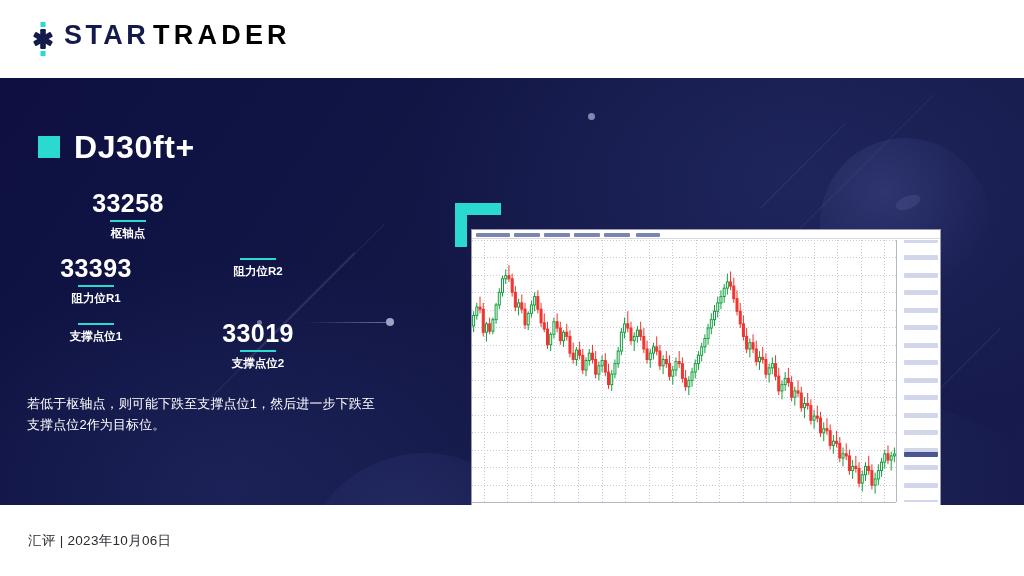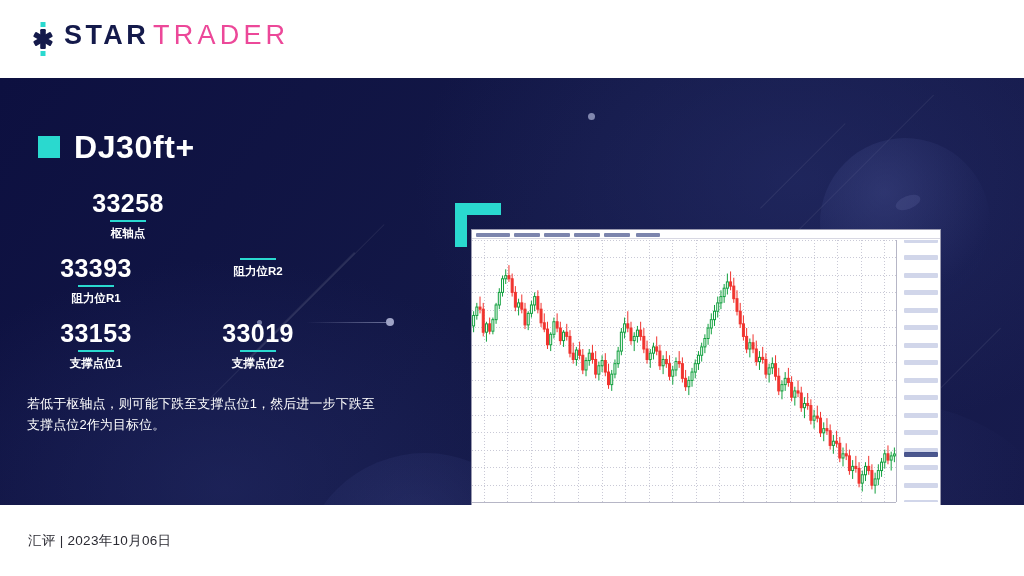--- a/index.html
+++ b/index.html
@@ -17,21 +17,21 @@
   }
   .logo-wrap{ display:flex; margin-left:28px; }
   .logo-mark{ position:relative; width:30px; height:34px; margin-right:6px; }
   .logo-mark svg{ display:block; }
   .logo-text{ display:flex; align-items:baseline; }
   .logo-star{
     font-size:27px; font-weight:bold; color:#141a4b;
     letter-spacing:3.4px; line-height:1;
   }
   .logo-trader{
-    font-size:27px; font-weight:400; color:#ec4899;
+    font-size:27px; font-weight:700; color:#000000;
     letter-spacing:4.2px; line-height:1; margin-left:4px;
   }
 
   
   .stage{
     position:absolute; left:0; top:78px; width:1024px; height:427px;
     background:#111545;
     overflow:hidden;
   }
   .stage::before{
@@ -237,21 +237,20 @@
           <div class="cap">阻力位R1</div>
         </div>
         <div class="lvl">
           <div class="bar"></div>
           <div class="cap">阻力位R2</div>
         </div>
       </div>
 
       <div class="lvl-row row-three">
         <div class="lvl">
-          <div class="num">33153</div>
           <div class="bar"></div>
           <div class="cap">支撑点位1</div>
         </div>
         <div class="lvl">
           <div class="num">33019</div>
           <div class="bar"></div>
           <div class="cap">支撑点位2</div>
         </div>
       </div>
 

